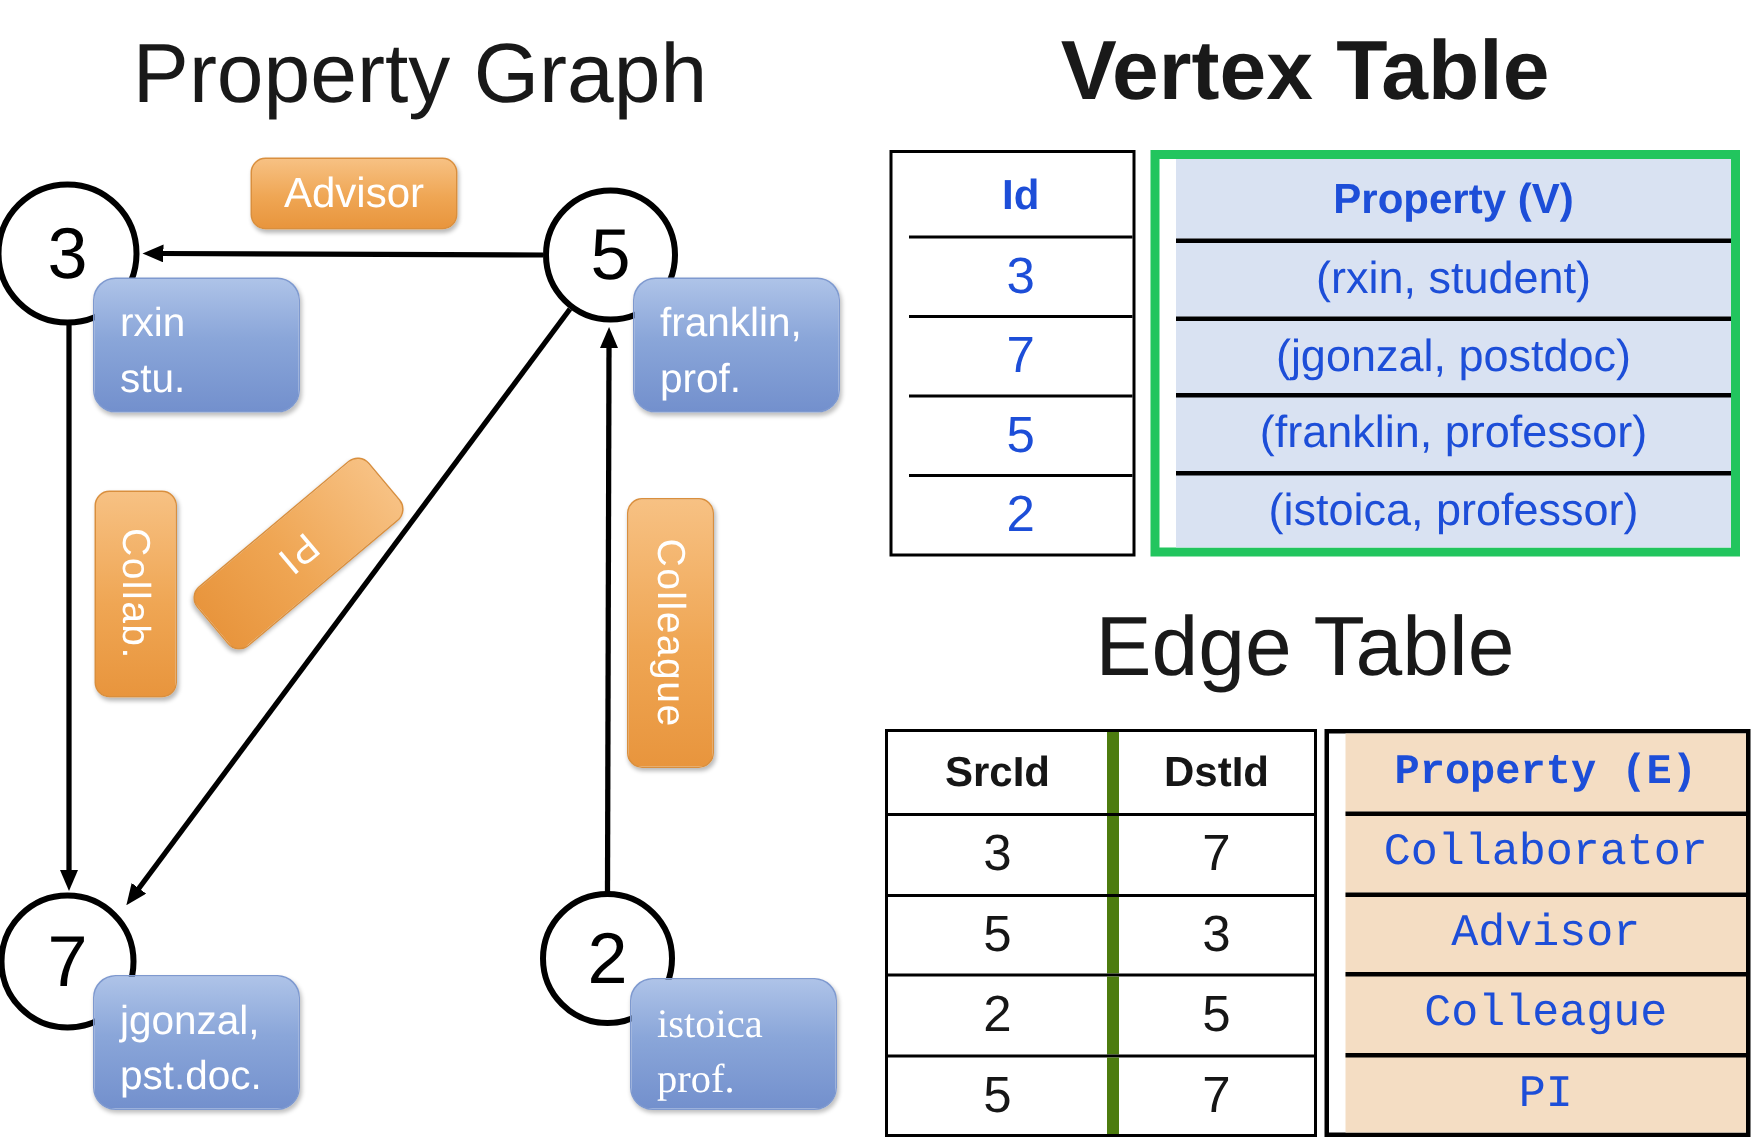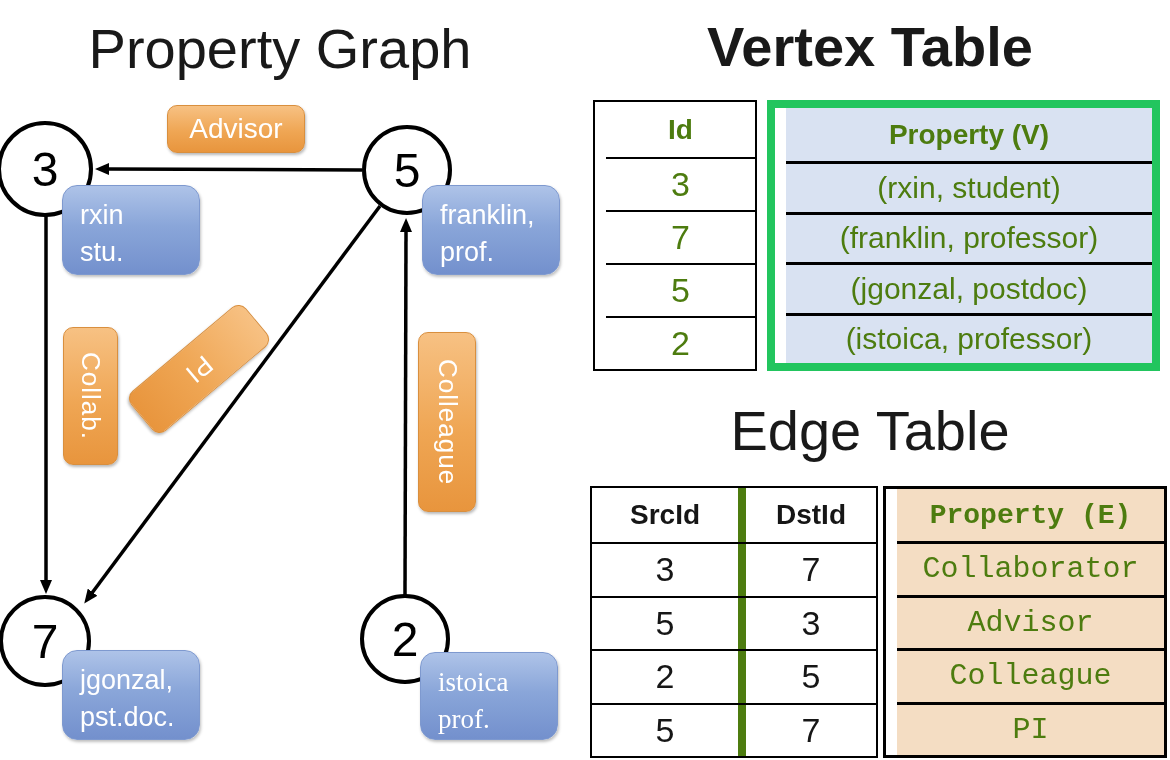--- a/index.html
+++ b/index.html
@@ -41,29 +41,29 @@
   .vtext{writing-mode:vertical-rl;font-size:26px;letter-spacing:1px;}
   .rxin{left:62px;top:185px;width:138px;height:90px;}
   .franklin{left:422px;top:185px;width:138px;height:90px;}
   .jgonzal{left:62px;top:650px;width:138px;height:90px;}
   .istoica{left:420px;top:652px;width:138px;height:88px;font-family:Liberation Serif, serif;}
   .pill-blue span{display:block;}
 
   
   .tcol{position:absolute;box-sizing:border-box;display:flex;flex-direction:column;background:#fff;}
   .cell{box-sizing:border-box;flex:1;display:flex;align-items:center;justify-content:center;
-        font-size:30px;color:#4d7c0f;margin-left:11px;}
+        font-size:30px;color:#1d4ed8;margin-left:11px;}
   .cell.head{flex:none;font-weight:bold;font-size:28px;}
   .cell.num{font-size:34px;}
 
   
   .vt-id{left:593px;top:100px;width:164px;height:271px;border:2px solid #000;}
   .vt-id .cell{border-top:2px solid #000;}
   .vt-id .cell.head{border-top:none;height:55px;}
-  .vt-prop{left:767px;top:100px;width:393px;height:271px;border:8px solid #22c55e;}
+  .vt-prop{left:767px;top:100px;width:393px;height:271px;border:6px solid #22c55e;}
   .vt-prop .cell{background:#d9e2f2;border-top:3px solid #000;}
   .vt-prop .cell.head{border-top:none;height:53px;}
 
   
   .et-left{left:590px;top:486px;width:288px;height:272px;border:2px solid #000;}
   .et-row{flex:1;display:flex;border-top:2px solid #000;}
   .et-row.first{border-top:none;flex:none;height:54px;}
   .et-row .c1{width:146px;display:flex;align-items:center;justify-content:center;}
   .et-row .c2{flex:1;border-left:8px solid #4d7c0f;display:flex;align-items:center;justify-content:center;}
   .et-row .hc{font-weight:bold;font-size:28px;}
@@ -140,22 +140,22 @@
     <div class="cell head">Id</div>
     <div class="cell num">3</div>
     <div class="cell num">7</div>
     <div class="cell num">5</div>
     <div class="cell num">2</div>
   </div>
 
   <div class="tcol vt-prop">
     <div class="cell head">Property (V)</div>
     <div class="cell">(rxin, student)</div>
+    <div class="cell">(jgonzal, postdoc)</div>
     <div class="cell">(franklin, professor)</div>
-    <div class="cell">(jgonzal, postdoc)</div>
     <div class="cell">(istoica, professor)</div>
   </div>
 
   <div class="tcol et-left">
     <div class="et-row first">
       <div class="c1 hc">SrcId</div>
       <div class="c2 hc">DstId</div>
     </div>
     <div class="et-row">
       <div class="c1 nc">3</div>

